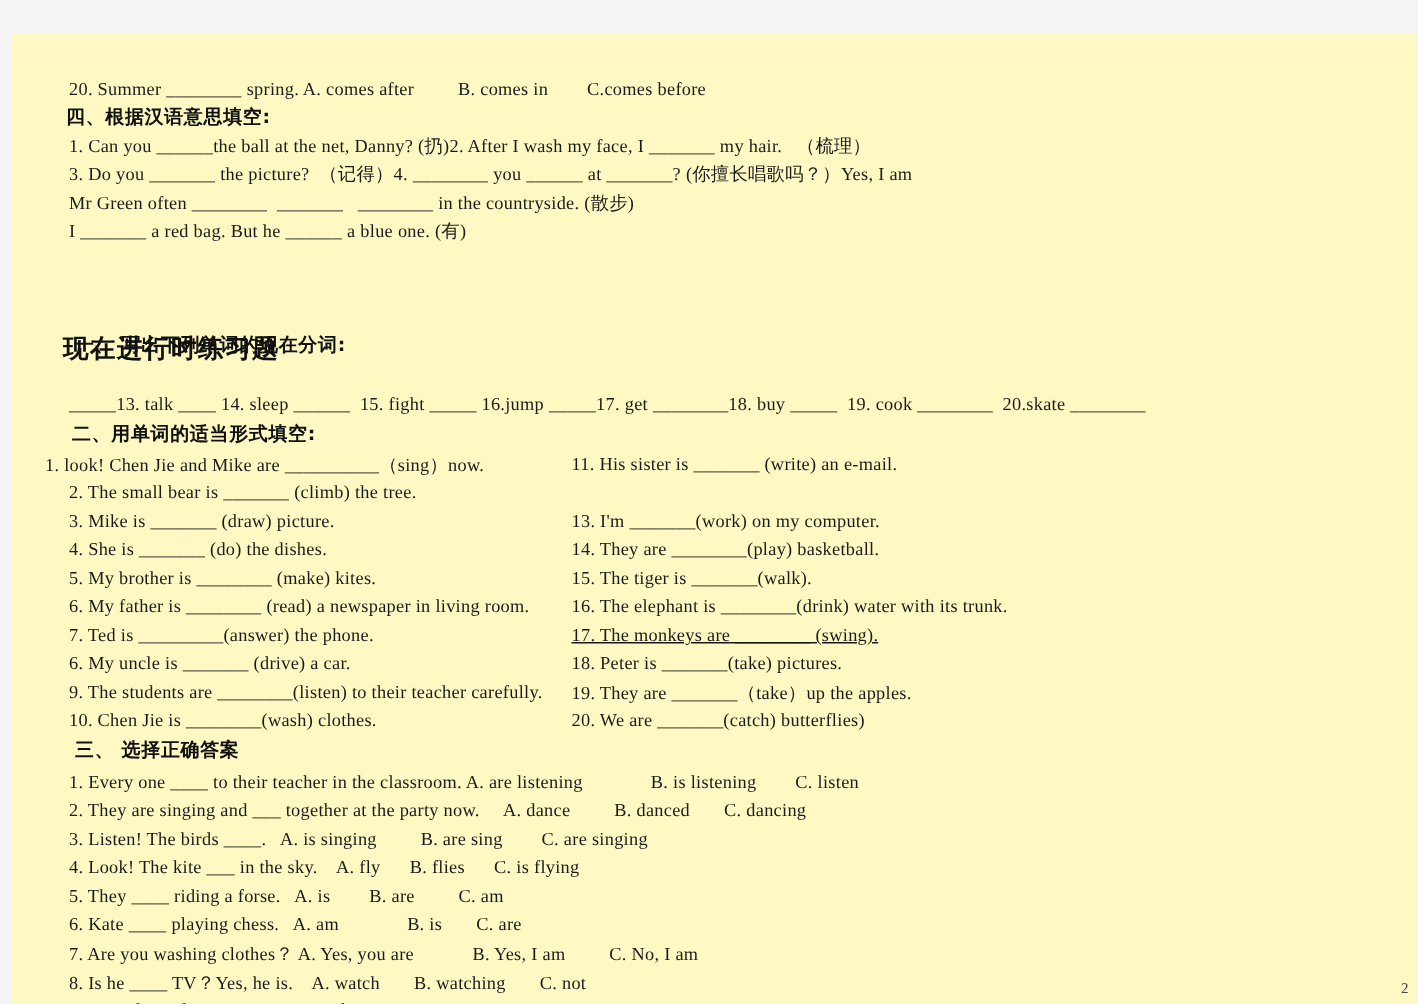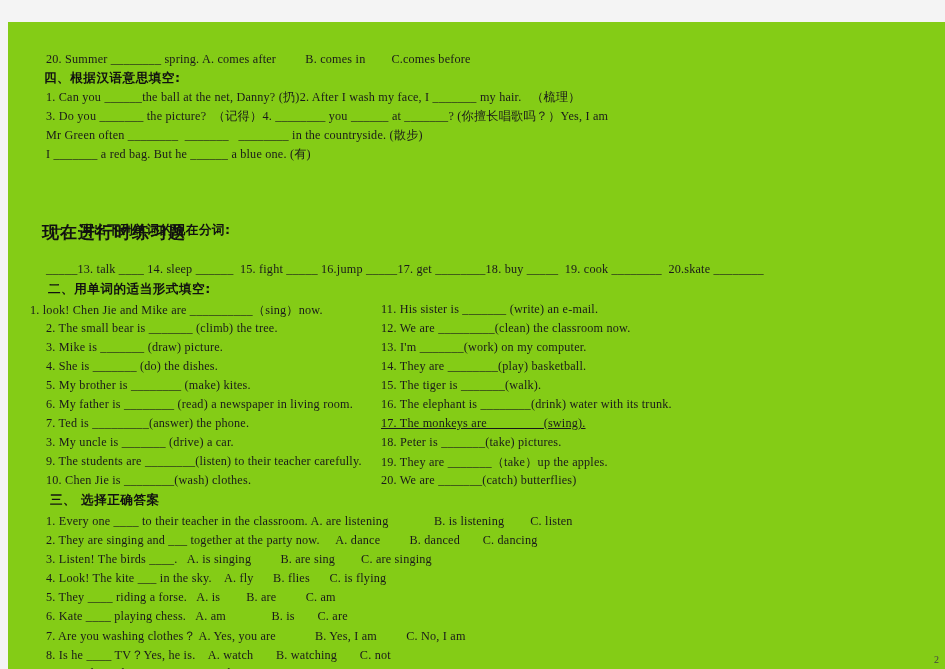--- a/index.html
+++ b/index.html
@@ -12,21 +12,21 @@
     height: 669px;
     overflow: hidden;
     font-family: "Liberation Serif", "DejaVu Serif", serif;
   }
   #page {
     position: absolute;
     left: 8px;
     top: 22px;
     width: 937px;
     height: 647px;
-    background: #84cc16;
+    background: #fef9c3;
     box-sizing: border-box;
     padding: 0;
   }
   .doc {
     position: relative;
     width: 100%;
     height: 100%;
     color: #111;
   }
 
@@ -87,26 +87,25 @@
 
     <div class="cnhead sec" style="left:40px; top:259px;">二、用单词的适当形式填空:</div>
 
     <div class="line sz11" style="left:22px; top:280px;">1. look! Chen Jie and Mike are __________（sing）now.</div>
     <div class="line sz11" style="left:38px; top:299px;">2. The small bear is _______ (climb) the tree.</div>
     <div class="line sz11" style="left:38px; top:318px;">3. Mike is _______ (draw) picture.</div>
     <div class="line sz11" style="left:38px; top:337px;">4. She is _______ (do) the dishes.</div>
     <div class="line sz11" style="left:38px; top:356px;">5. My brother is ________ (make) kites.</div>
     <div class="line sz11" style="left:38px; top:375px;">6. My father is ________ (read) a newspaper in living room.</div>
     <div class="line sz11" style="left:38px; top:394px;">7. Ted is _________(answer) the phone.</div>
-    <div class="line sz11" style="left:38px; top:413px;">3. My uncle is _______ (drive) a car.</div>
+    <div class="line sz11" style="left:38px; top:413px;">6. My uncle is _______ (drive) a car.</div>
     <div class="line sz11" style="left:38px; top:432px;">9. The students are ________(listen) to their teacher carefully.</div>
     <div class="line sz11" style="left:38px; top:451px;">10. Chen Jie is ________(wash) clothes.</div>
 
     <div class="line sz11" style="left:373px; top:280px;">11. His sister is _______ (write) an e-mail.</div>
-    <div class="line sz11" style="left:373px; top:299px;">12. We are _________(clean) the classroom now.</div>
     <div class="line sz11" style="left:373px; top:318px;">13. I'm _______(work) on my computer.</div>
     <div class="line sz11" style="left:373px; top:337px;">14. They are ________(play) basketball.</div>
     <div class="line sz11" style="left:373px; top:356px;">15. The tiger is _______(walk).</div>
     <div class="line sz11" style="left:373px; top:375px;">16. The elephant is ________(drink) water with its trunk.</div>
     <div class="line sz11" style="left:373px; top:394px;text-decoration:underline;">17. The monkeys are ________ (swing).</div>
     <div class="line sz11" style="left:373px; top:413px;">18. Peter is _______(take) pictures.</div>
     <div class="line sz11" style="left:373px; top:432px;">19. They are _______（take）up the apples.</div>
     <div class="line sz11" style="left:373px; top:451px;">20. We are _______(catch) butterflies)</div>
 
     <div class="cnhead sec" style="left:42px; top:470px;">三、 选择正确答案</div>

